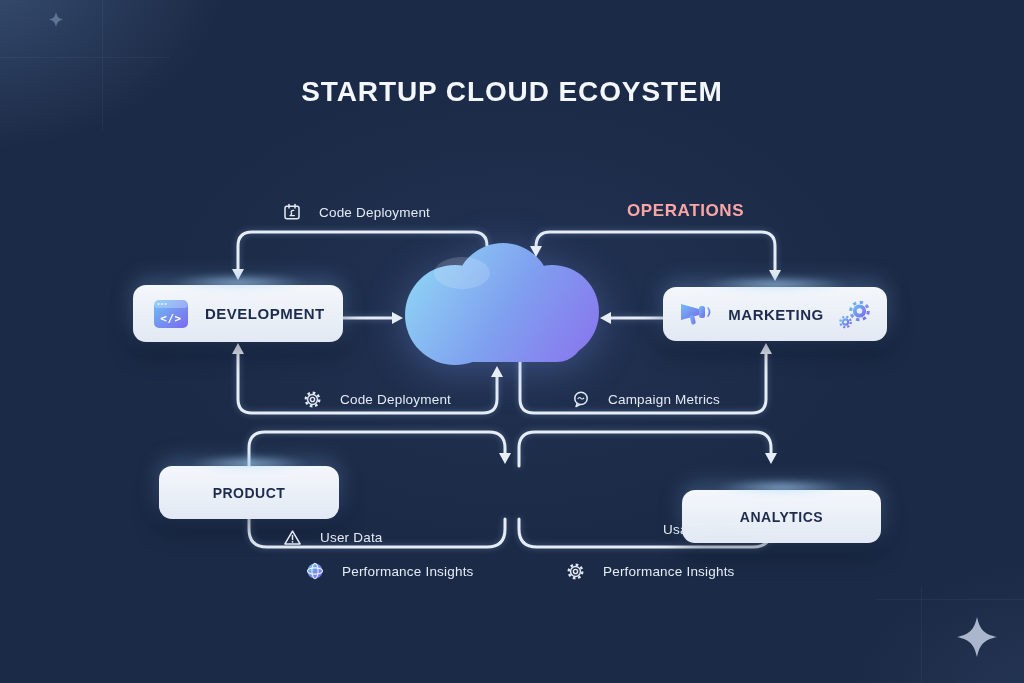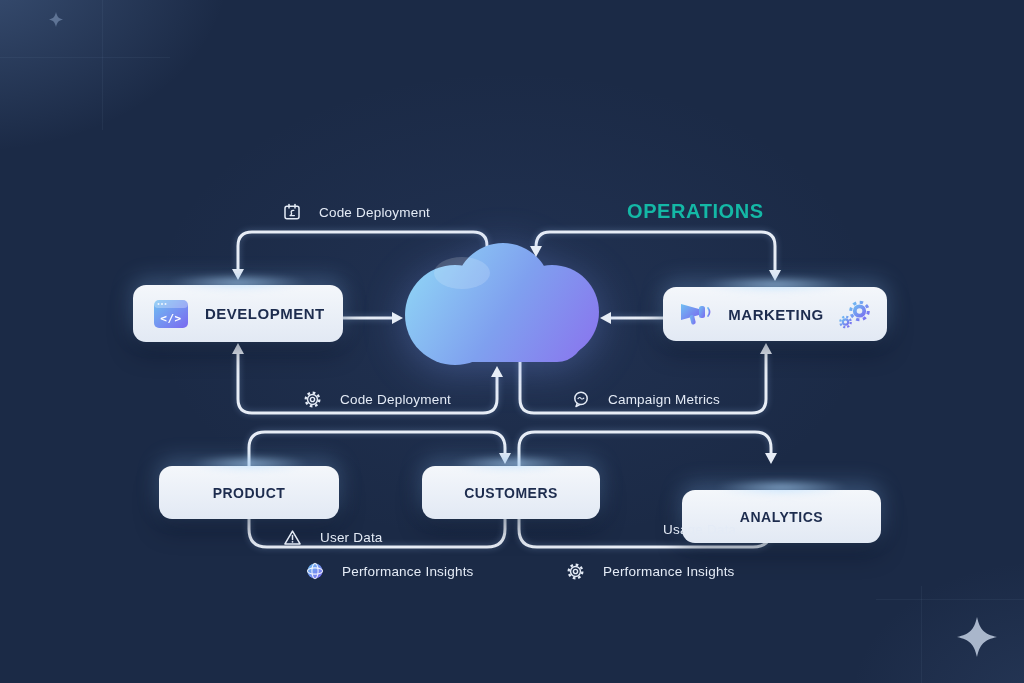--- a/index.html
+++ b/index.html
@@ -43,21 +43,21 @@
   .node-product{left:159px;top:466px;width:180px;text-align:right;}
   .node-customers{left:422px;top:466px;width:178px;}
   .node-analytics{left:682px;top:466px;width:199px;margin-top:24px;}
 
   .edge-label{
     position:absolute;display:flex;align-items:center;gap:18px;height:20px;
     color:#e4ebf6;font-size:13.5px;letter-spacing:.2px;white-space:nowrap;
   }
   .edge-label svg{flex:0 0 auto;color:#e4ebf6;}
   .lbl-code-top{left:283px;top:202px;}
-  .lbl-operations{left:627px;top:201px;font-weight:800;font-size:20px;color:#14b8a6;letter-spacing:.6px;}
+  .lbl-operations{left:627px;top:201px;font-weight:800;font-size:17px;color:#fca5a5;letter-spacing:.6px;}
   .lbl-code-bottom{left:303px;top:389px;}
   .lbl-campaign{left:572px;top:389px;}
   .lbl-user{left:283px;top:527px;}
   .lbl-usage{left:663px;top:519px;}
   .lbl-perf-l{left:306px;top:561px;}
   .lbl-perf-r{left:566px;top:561px;}
   .hidden-defs{position:absolute;width:0;height:0;overflow:hidden;}
 </style>
 </head>
 <body>
@@ -111,20 +111,21 @@
       <circle cx="7.5" cy="23" r="3.7" fill="url(#accGrad)"></circle>
       <circle cx="7.5" cy="23" r="1.6" fill="#e9eef6"></circle>
     </symbol>
   </svg>
 
   <div class="gridline" style="top:57px;left:0;width:170px;height:1px;"></div>
   <div class="gridline" style="left:102px;top:0;width:1px;height:130px;"></div>
   <div class="gridline" style="top:599px;left:876px;width:148px;height:1px;"></div>
   <div class="gridline" style="left:921px;top:586px;width:1px;height:97px;"></div>
 
+  <h1 class="title">STARTUP CLOUD ECOYSTEM</h1>
 
   <svg class="layer" width="1024" height="683" viewBox="0 0 1024 683">
     <defs>
       <linearGradient id="cloudGrad" gradientUnits="userSpaceOnUse" x1="425" y1="252" x2="600" y2="362">
         <stop offset="0" stop-color="#8ed1f5"></stop>
         <stop offset="0.48" stop-color="#7fa0ef"></stop>
         <stop offset="1" stop-color="#8a72ee"></stop>
       </linearGradient>
     </defs>
 
@@ -184,23 +185,20 @@
       </svg>
     <span>MARKETING</span>
     <svg width="34" height="30" viewBox="0 0 34 30">
         <use href="#sym-gears"></use>
       </svg>
   </div>
 
   <div class="node node-sm node-product">
     <span>PRODUCT</span>
   </div>
-  <div class="node node-sm node-customers">
-    <span>CUSTOMERS</span>
-  </div>
   <div class="node node-sm node-analytics">
     <span>ANALYTICS</span>
   </div>
 
   <div class="edge-label lbl-code-top">
     <svg width="18" height="18" viewBox="0 0 18 18">
         <use href="#sym-calendar"></use>
       </svg>
     <span>Code Deployment</span>
   </div>

